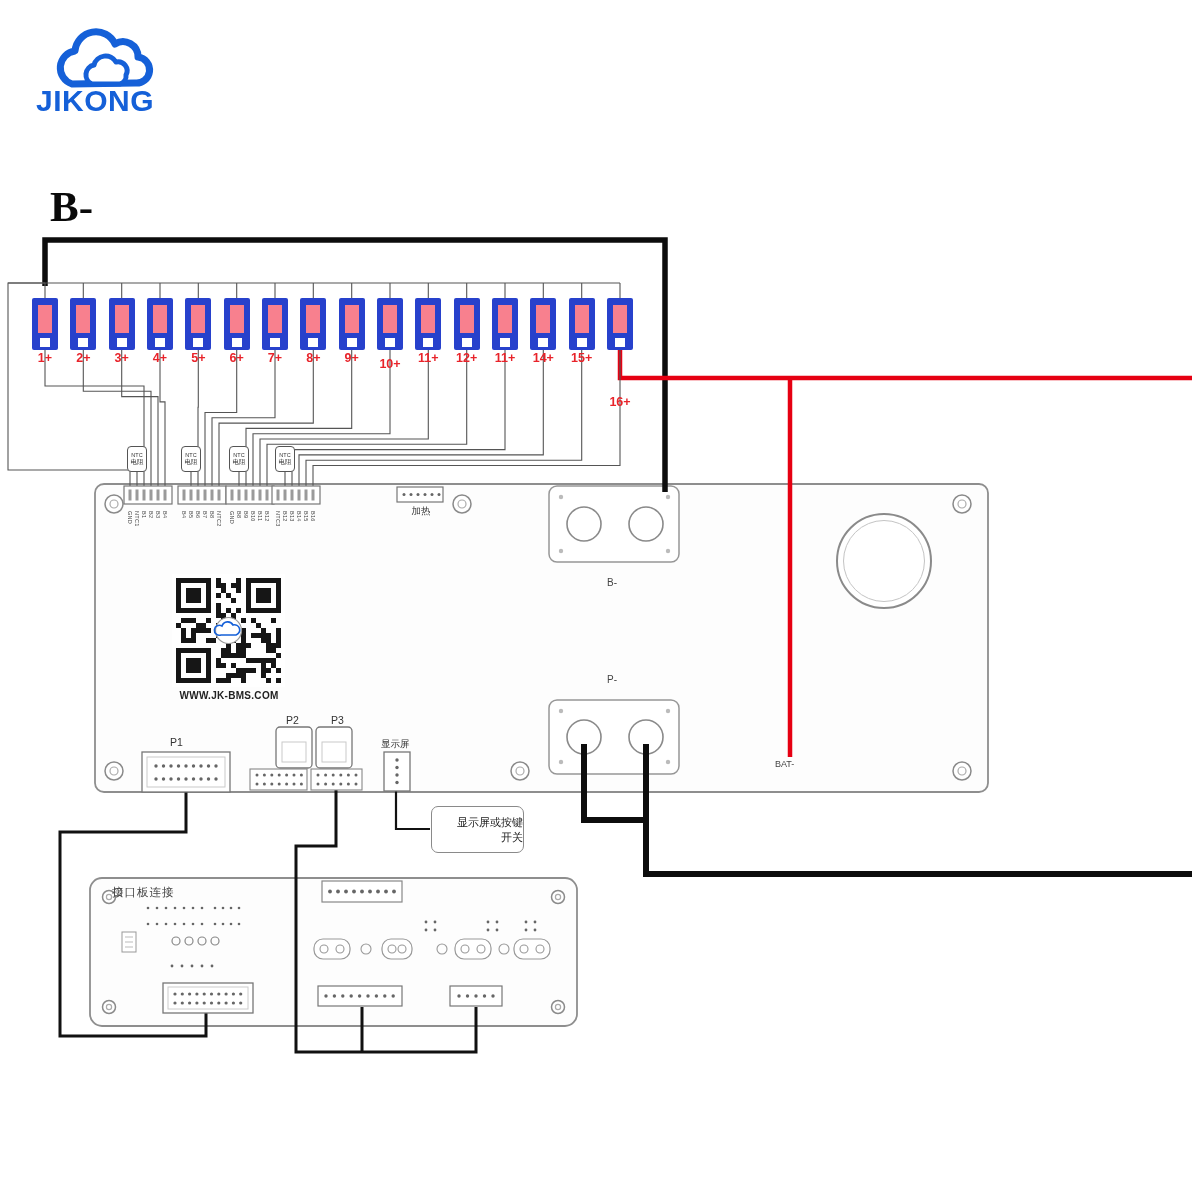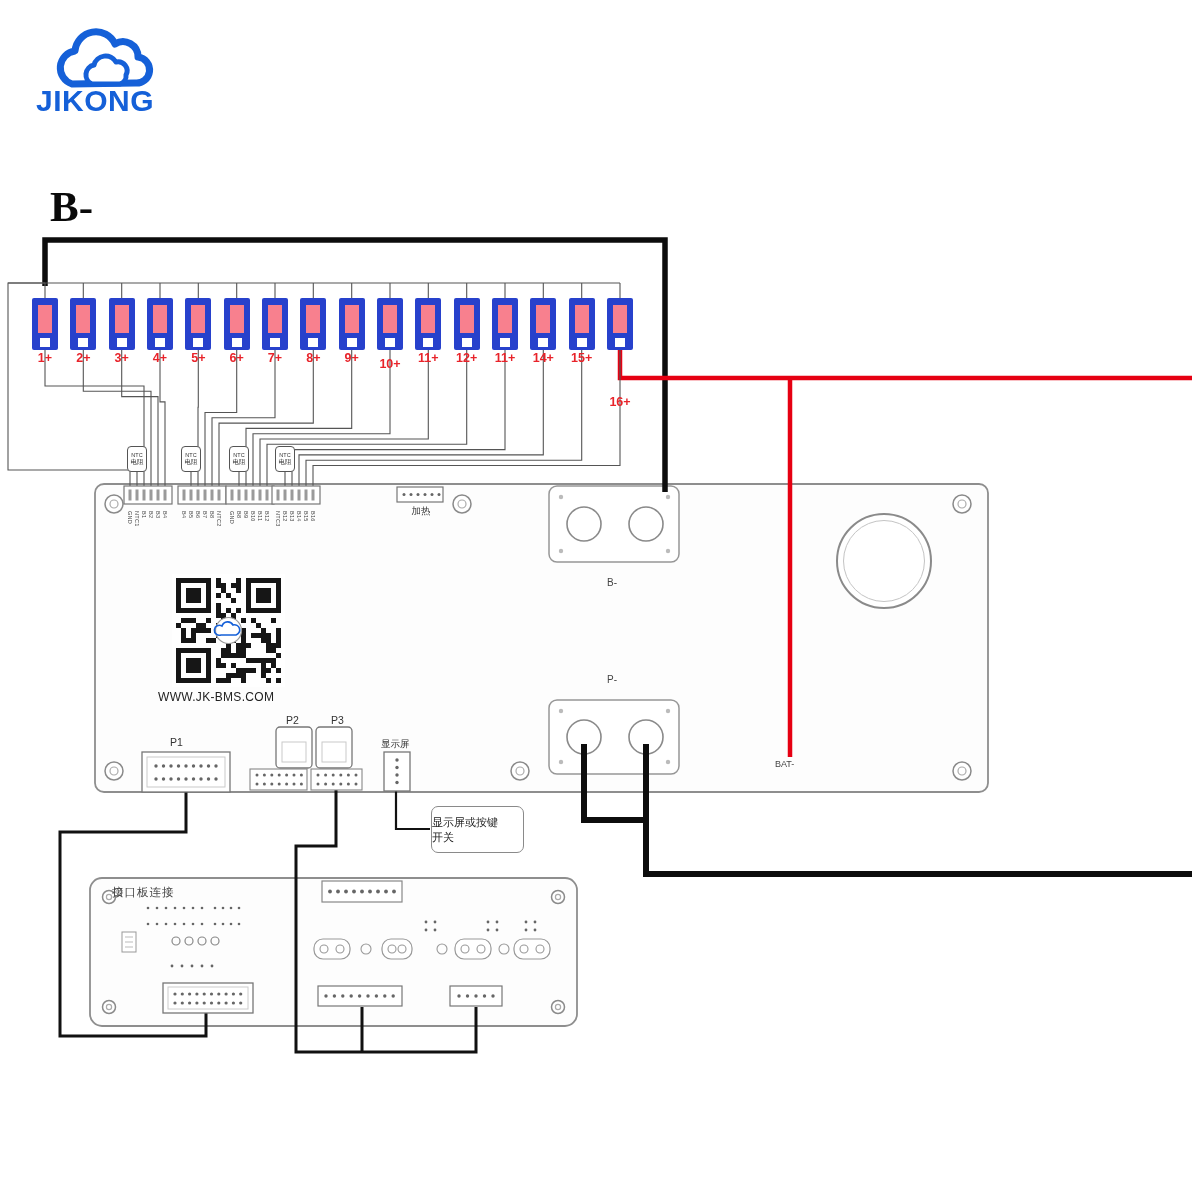--- a/index.html
+++ b/index.html
@@ -10,30 +10,30 @@
 
   .txt{position:absolute;white-space:nowrap}
   .logo-text{left:36px;top:84px;font-size:30px;font-weight:700;color:#1560d8;letter-spacing:.5px}
   .b-minus{left:50px;top:182px;font-size:43px;font-weight:700;font-family:"Liberation Serif",serif;color:#0a0a0a}
   .bat-plus{left:782px;top:328px;font-size:36px;font-weight:700;color:#e60012;letter-spacing:-1.5px}
   .bat-minus{left:766px;top:816px;font-size:36px;font-weight:700;color:#0d0d0d;letter-spacing:-1.5px}
   .heat-lb{left:404px;top:505px;width:34px;text-align:center;font-size:9.5px;color:#333}
   .bterm-lb{left:598px;top:577px;width:28px;text-align:center;font-size:10px;color:#444}
   .pterm-lb{left:598px;top:674px;width:28px;text-align:center;font-size:10px;color:#444}
   .batpad-lb{left:775px;top:759px;font-size:9px;color:#444}
-  .www-lb{left:158px;top:690px;width:142px;text-align:left;font-size:12px;font-weight:400;letter-spacing:.3px;color:#222}
+  .www-lb{left:158px;top:690px;width:142px;text-align:center;font-size:10px;font-weight:700;letter-spacing:.3px;color:#222}
   .p1-lb{left:170px;top:736px;font-size:10.5px;color:#333}
   .p2-lb{left:286px;top:714px;font-size:10.5px;color:#333}
   .p3-lb{left:331px;top:714px;font-size:10.5px;color:#333}
   .disp-lb{left:381px;top:738px;font-size:9.5px;color:#333}
   .iface-lb{left:112px;top:885px;font-size:11.5px;color:#444;letter-spacing:1px}
   .iface-sq{position:absolute;left:114px;top:888px;width:8px;height:8px;border:1.2px solid #777;background:#fff}
 
   .note-box{position:absolute;left:431px;top:806px;width:93px;height:47px;border:1.4px solid #8a8a8a;
-    border-radius:7px;background:#fff;display:flex;flex-direction:column;align-items:flex-start;
+    border-radius:7px;background:#fff;display:flex;flex-direction:column;align-items:flex-end;
     justify-content:center;font-size:11px;color:#222;line-height:1.3}
 
   .cell{position:absolute;top:298px;width:26px;height:52px;background:#2741cc;border-radius:2px}
   .cell .pink{position:absolute;left:6px;top:7px;width:14px;height:28px;background:#f8808e}
   .cell .slot{position:absolute;left:8px;top:40px;width:10px;height:9px;background:#fff}
   .cell-label{position:absolute;top:351px;width:32px;text-align:center;font-size:12.5px;font-weight:700;color:#e8232a}
 
   .ntc{position:absolute;top:446px;width:20px;height:26px;background:#fff;border:1px solid #555;border-radius:4px;
     display:flex;flex-direction:column;align-items:center;justify-content:center;line-height:1.1;text-align:center}
   .ntc .t1{font-size:5.5px;color:#333}

